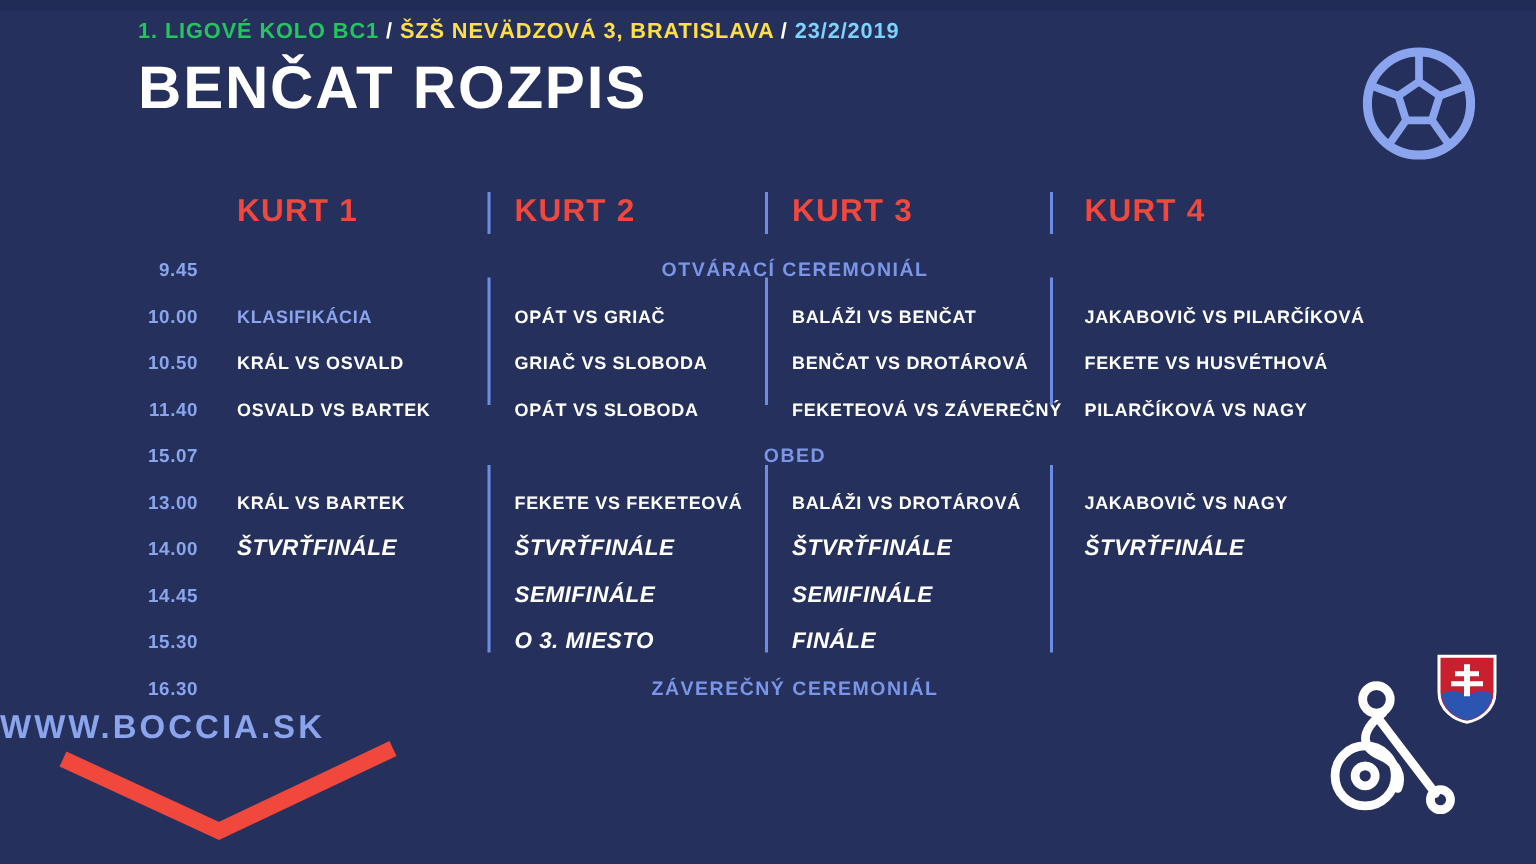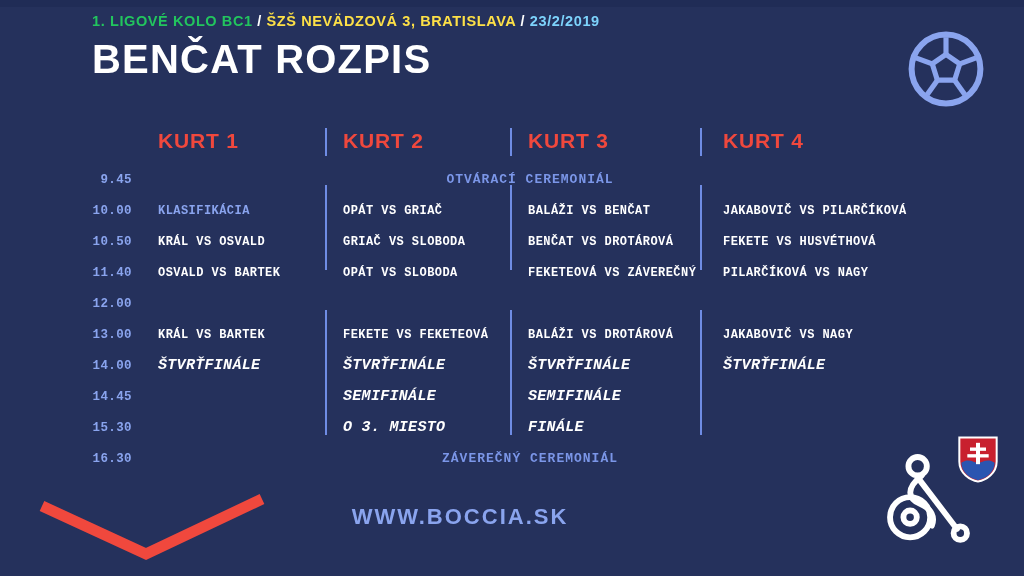--- a/index.html
+++ b/index.html
@@ -81,21 +81,20 @@
     font-size: 21px;
     font-weight: bold;
     letter-spacing: 0.8px;
     color: #f0483d;
     white-space: nowrap;
   }
 
   .row {
     position: relative;
     height: 31px;
-    font-family: Liberation Mono, monospace;
   }
   .row .cell {
     position: absolute;
     top: 8px;
     font-size: 12px;
     font-weight: bold;
     letter-spacing: 0.45px;
     color: #ffffff;
     white-space: nowrap;
   }
@@ -135,23 +134,23 @@
   .divider {
     position: absolute;
     width: 2px;
     background: #6f8ce4;
   }
 
   
   .url {
     position: absolute;
     left: 0;
-    top: 504px;
+    top: 472px;
     width: 920px;
-    text-align: center;
+    text-align: left;
     font-size: 22px;
     font-weight: bold;
     letter-spacing: 2px;
     color: #8aa4ee;
   }
   .chevron {
     position: absolute;
     left: 28px;
     top: 482px;
     width: 250px;
@@ -229,21 +228,22 @@
           <div class="cell" style="left: 723px;">FEKETE VS HUSVÉTHOVÁ</div>
         </div>
         <div class="row">
           <div class="rowtime">11.40</div>
           <div class="cell" style="left: 158px;">OSVALD VS BARTEK</div>
           <div class="cell" style="left: 343px;">OPÁT VS SLOBODA</div>
           <div class="cell" style="left: 528px;">FEKETEOVÁ VS ZÁVEREČNÝ</div>
           <div class="cell" style="left: 723px;">PILARČÍKOVÁ VS NAGY</div>
         </div>
         <div class="row banner">
-          <div class="rowtime">12.00</div>
+          <div class="rowtime">15.07</div>
+          <div class="bannertext">OBED</div>
         </div>
         <div class="row">
           <div class="rowtime">13.00</div>
           <div class="cell" style="left: 158px;">KRÁL VS BARTEK</div>
           <div class="cell" style="left: 343px; text-align: right;">FEKETE VS FEKETEOVÁ</div>
           <div class="cell" style="left: 528px;">BALÁŽI VS DROTÁROVÁ</div>
           <div class="cell" style="left: 723px;">JAKABOVIČ VS NAGY</div>
         </div>
         <div class="row">
           <div class="rowtime">14.00</div>

